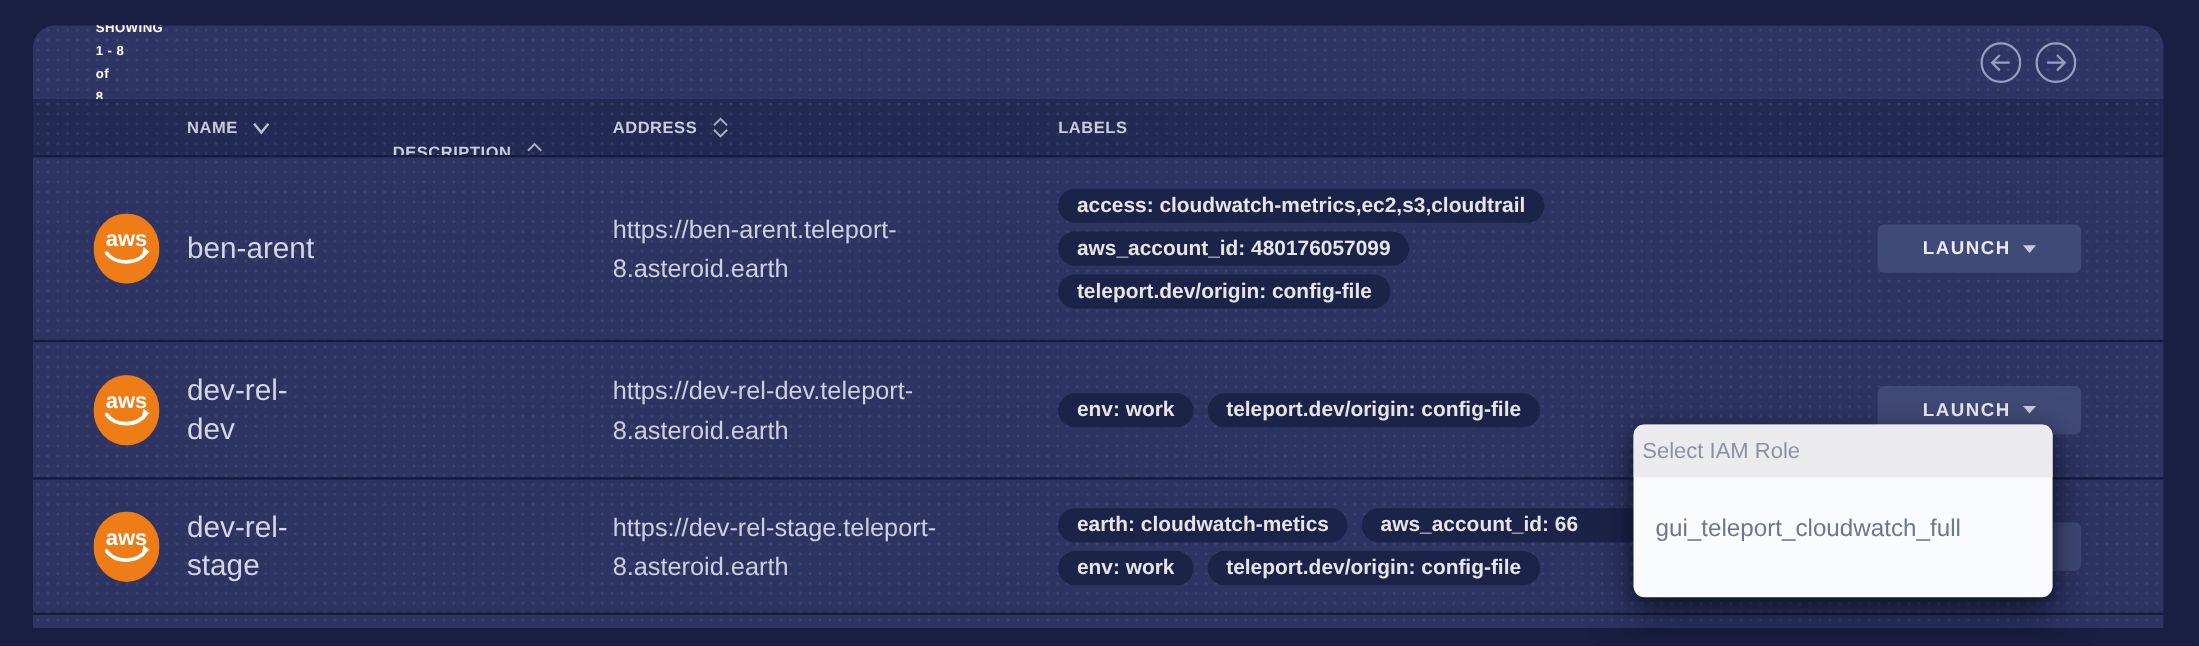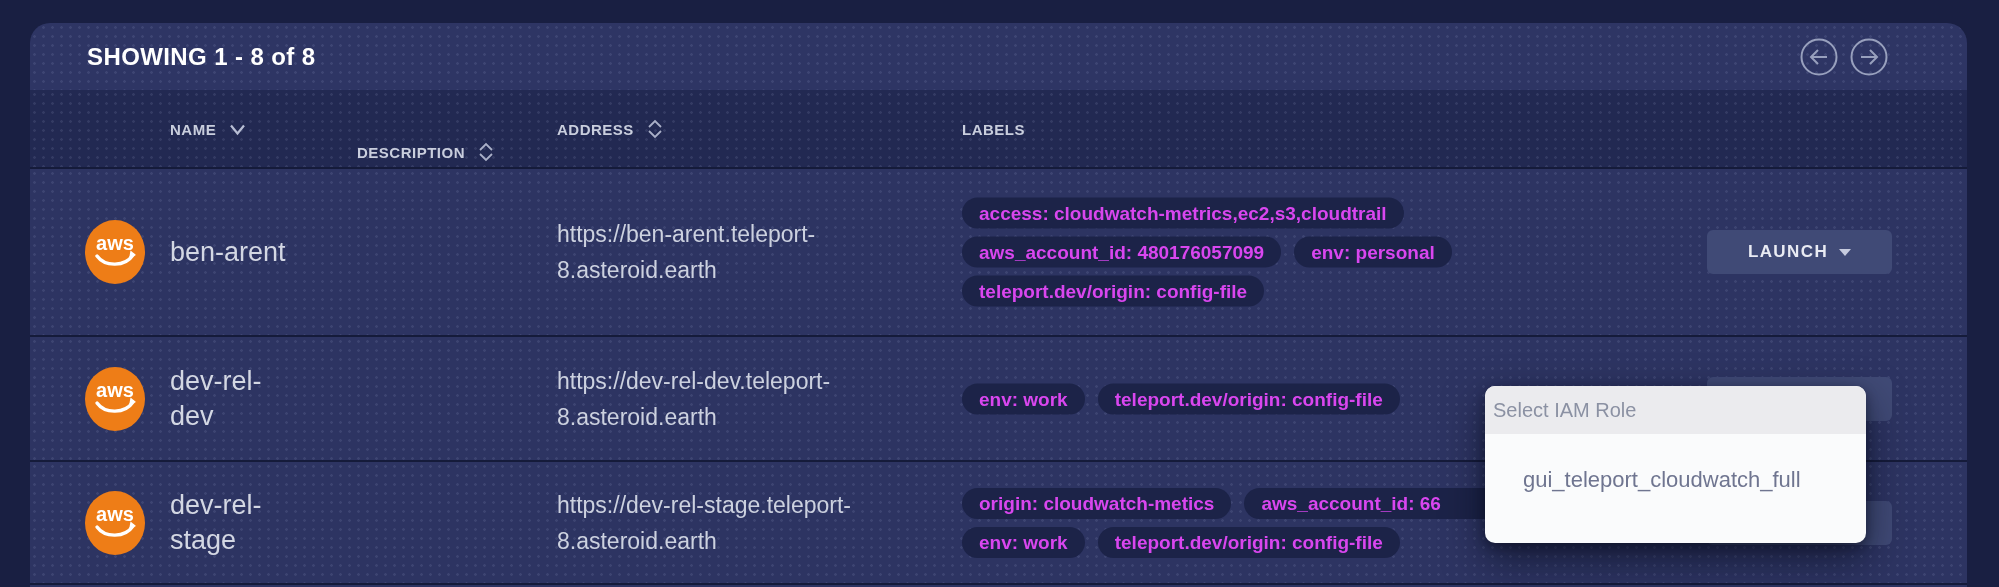--- a/index.html
+++ b/index.html
@@ -11,58 +11,58 @@
   .table {
     position:absolute; left:30px; top:23px; width:1937px; height:564px;
     border-radius:20px 20px 0 0; overflow:hidden;
   }
   .dots {
     background-image: radial-gradient(rgba(170,180,220,0.13) 1px, transparent 1.6px);
     background-size: 9px 9px;
   }
   
   .toolbar { position:relative; height:67px; background-color:#2e3564; display:flex; align-items:center; }
-  .showing { margin-left:57px; color:#ffffff; font-size:24px; display:flex; gap:7px; letter-spacing:0.4px; font-weight:600; }
+  .showing { margin-left:57px; color:#ffffff; font-size:12px; display:flex; gap:7px; letter-spacing:0.4px; font-weight:600;flex-direction:column; }
   .showing .bold { font-weight:700; }
   .pager { position:absolute; right:79px; top:50%; transform:translateY(-50%); display:flex; gap:12px; }
   .pager-btn { width:38px; height:38px; background:none; border:none; cursor:pointer; padding:0; }
   
-  .thead { position:relative; height:77px; background-color:#222952; }
+  .thead { position:relative; height:51px; background-color:#222952; }
   .th { position:absolute; top:50%; transform:translateY(-50%); display:flex; align-items:center; gap:12px;
         color:#c9cedd; font-size:15px; font-weight:700; letter-spacing:0.5px; cursor:pointer; }
   .th-name { left:140px; } .th-desc { left:327px;margin-top:23px; } .th-addr { left:527px; } .th-labels { left:932px; cursor:default; }
   
   .row { position:relative; background-color:#2d3462; border-top:2px solid #151b3a; }
   .row-1 { height:168px; } .row-2 { height:125px; } .row-3 { height:123px; }
   .sliver { height:14px; background-color:#2d3462; border-top:2px solid #151b3a; }
   .cell-icon { position:absolute; left:55px; top:50%; transform:translateY(-50%); width:60px; height:64px;text-decoration:underline; }
   .cell-name { position:absolute; left:140px; top:50%; transform:translateY(-50%);
                color:#d3d7e3; font-size:27px; line-height:35px; }
   .cell-addr { position:absolute; left:527px; top:50%; transform:translateY(-50%);
                color:#ccd1df; font-size:23px; line-height:36px; }
   .cell-labels { position:absolute; left:932px; top:50%; transform:translateY(-50%);
                  display:flex; flex-direction:column; gap:8px; }
   .pill-line { display:flex; gap:13px; }
   .pill { background:#1c2348; border-radius:16px; height:31px; padding:5px 17px;
-          color:#d946ef; font-size:19px; font-weight:700; line-height:21px; white-space:nowrap; }
+          color:#e5e5e5; font-size:19px; font-weight:700; line-height:21px; white-space:nowrap; }
   .pill.under { padding-right:60px; }
   .launch-btn { position:absolute; right:75px; top:50%; transform:translateY(-50%);
                 width:185px; height:44px; background:#404a76; border:none; border-radius:6px;
                 color:#e9ebf3; font-size:17px; font-weight:800; letter-spacing:1.4px;
                 display:flex; align-items:center; justify-content:center; gap:11px; cursor:pointer;
                 font-family:"Liberation Sans", sans-serif; }
   .caret { width:0; height:0; border-left:6px solid transparent; border-right:6px solid transparent;
            border-top:7px solid #c6cbde; }
   
   .popup { position:absolute; left:1485px; top:386px; width:381px; height:157px;
            background:#fafbfc; border-radius:10px; overflow:hidden; z-index:20;
            box-shadow:0 16px 40px rgba(4,7,20,0.55), 0 4px 12px rgba(4,7,20,0.4); }
   .popup-header { height:48px; background:#ebebee; display:flex; align-items:center;
                   padding-left:8px; color:#8b91a3; font-size:20px; }
-  .popup-option { height:92px; display:flex; align-items:center; padding-left:38px;
+  .popup-option { height:92px; display:flex; align-items:center; padding-left:20px;
                   color:#6f7590; font-size:22px; cursor:pointer; }
   svg { display:block; }
 </style>
 </head>
 <body>
 
 <div class="stage">
   <div class="table">
 
     <div class="toolbar dots">
@@ -139,21 +139,20 @@
       <div class="cell-addr">
         <div>https://ben-arent.teleport-</div>
         <div>8.asteroid.earth</div>
       </div>
       <div class="cell-labels">
         <div class="pill-line">
           <span class="pill">access: cloudwatch-metrics,ec2,s3,cloudtrail</span>
         </div>
         <div class="pill-line">
           <span class="pill">aws_account_id: 480176057099</span>
-          <span class="pill">env: personal</span>
         </div>
         <div class="pill-line">
           <span class="pill">teleport.dev/origin: config-file</span>
         </div>
       </div>
       <button class="launch-btn">
         <span>LAUNCH</span>
         <span class="caret"></span>
       </button>
     </div>
@@ -199,21 +198,21 @@
       <div class="cell-name">
         <div>dev-rel-</div>
         <div>stage</div>
       </div>
       <div class="cell-addr">
         <div>https://dev-rel-stage.teleport-</div>
         <div>8.asteroid.earth</div>
       </div>
       <div class="cell-labels">
         <div class="pill-line">
-          <span class="pill">origin: cloudwatch-metics</span>
+          <span class="pill">earth: cloudwatch-metics</span>
           <span class="pill under">aws_account_id: 66</span>
         </div>
         <div class="pill-line">
           <span class="pill">env: work</span>
           <span class="pill">teleport.dev/origin: config-file</span>
         </div>
       </div>
       <button class="launch-btn">
         <span>LAUNCH</span>
         <span class="caret"></span>

